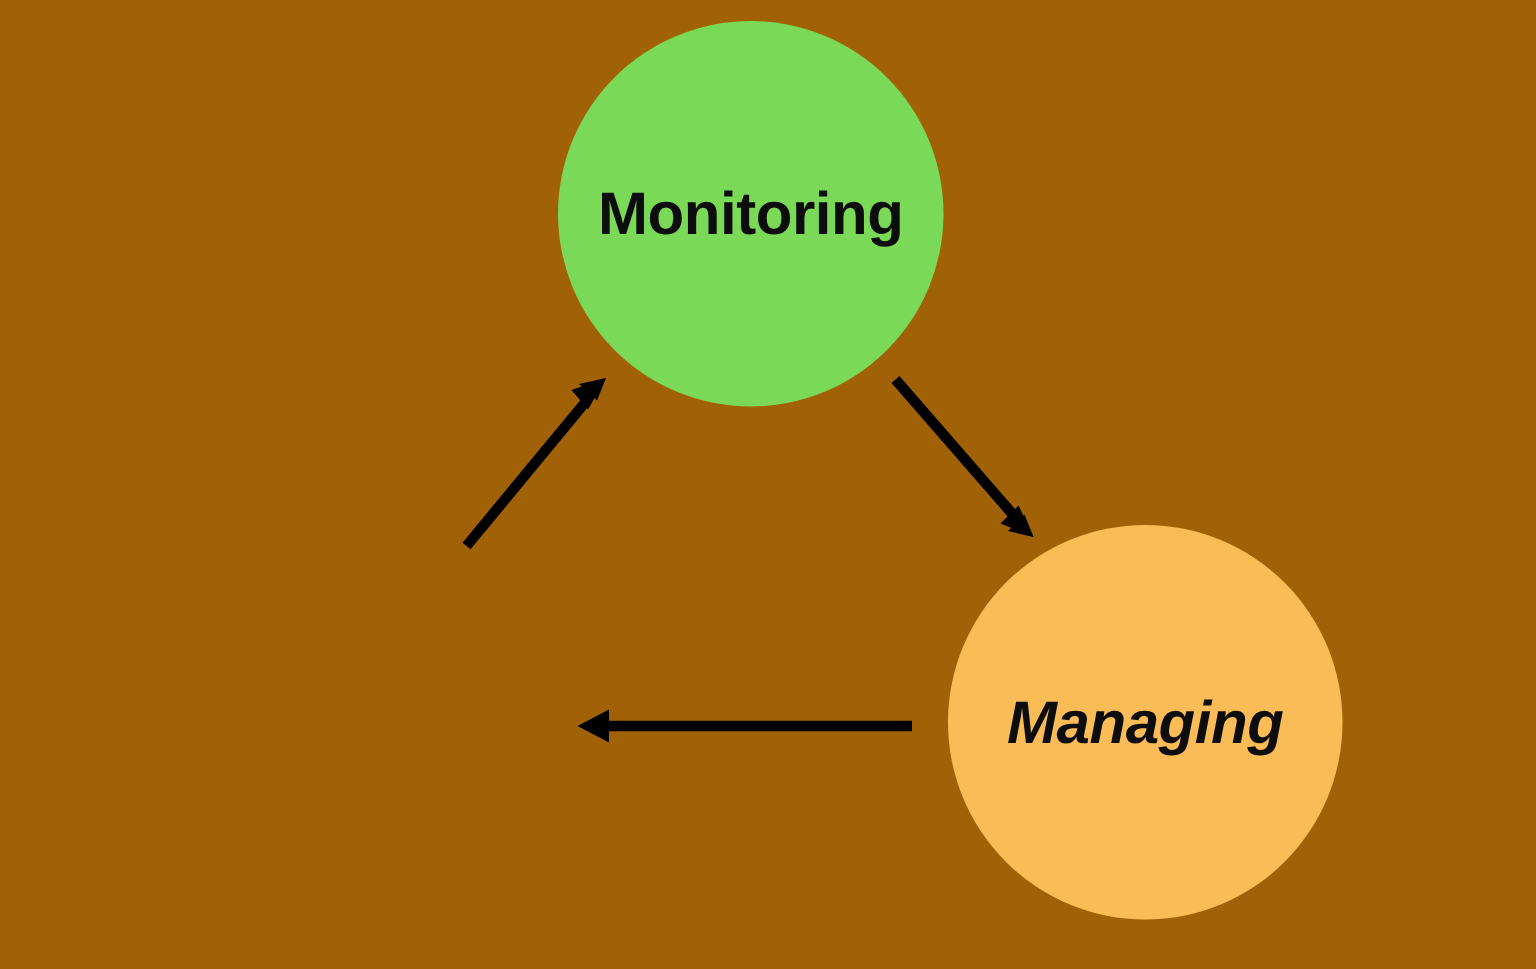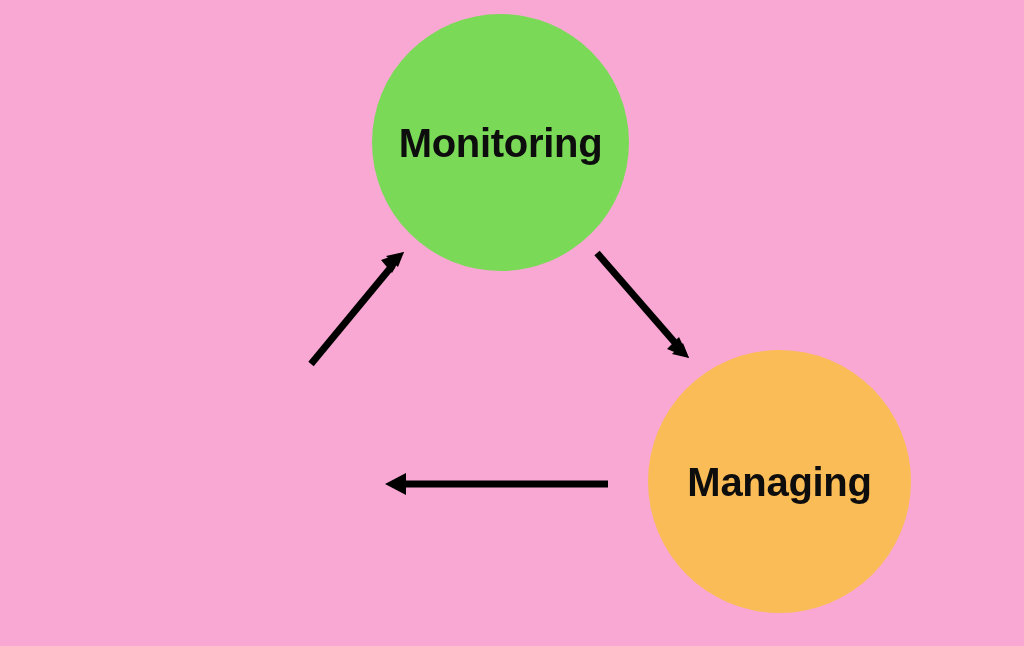--- a/index.html
+++ b/index.html
@@ -10,21 +10,21 @@
   body {
     width: 1024px;
     height: 646px;
     font-family: "Liberation Sans", sans-serif;
     overflow: hidden;
   }
   #diagram-canvas {
     position: relative;
     width: 1024px;
     height: 646px;
-    background: #f9a8d4;
+    background: #a16207;
   }
   .node {
     position: absolute;
     border-radius: 50%;
     display: flex;
     align-items: center;
     justify-content: center;
     box-sizing: border-box;
   }
   .node-label {
@@ -44,24 +44,25 @@
     width: 257px;
     height: 257px;
   }
   #node-influencing {
     left: 98px;
     top: 354px;
     width: 254px;
     height: 254px;
   }
   #node-managing {
-    left: 648px;
+    left: 632px;
     top: 350px;
     width: 263px;
     height: 263px;
+    font-style: italic;
   }
   #arrows-layer {
     position: absolute;
     left: 0;
     top: 0;
     width: 1024px;
     height: 646px;
     pointer-events: none;
   }
   .arrow-line {

